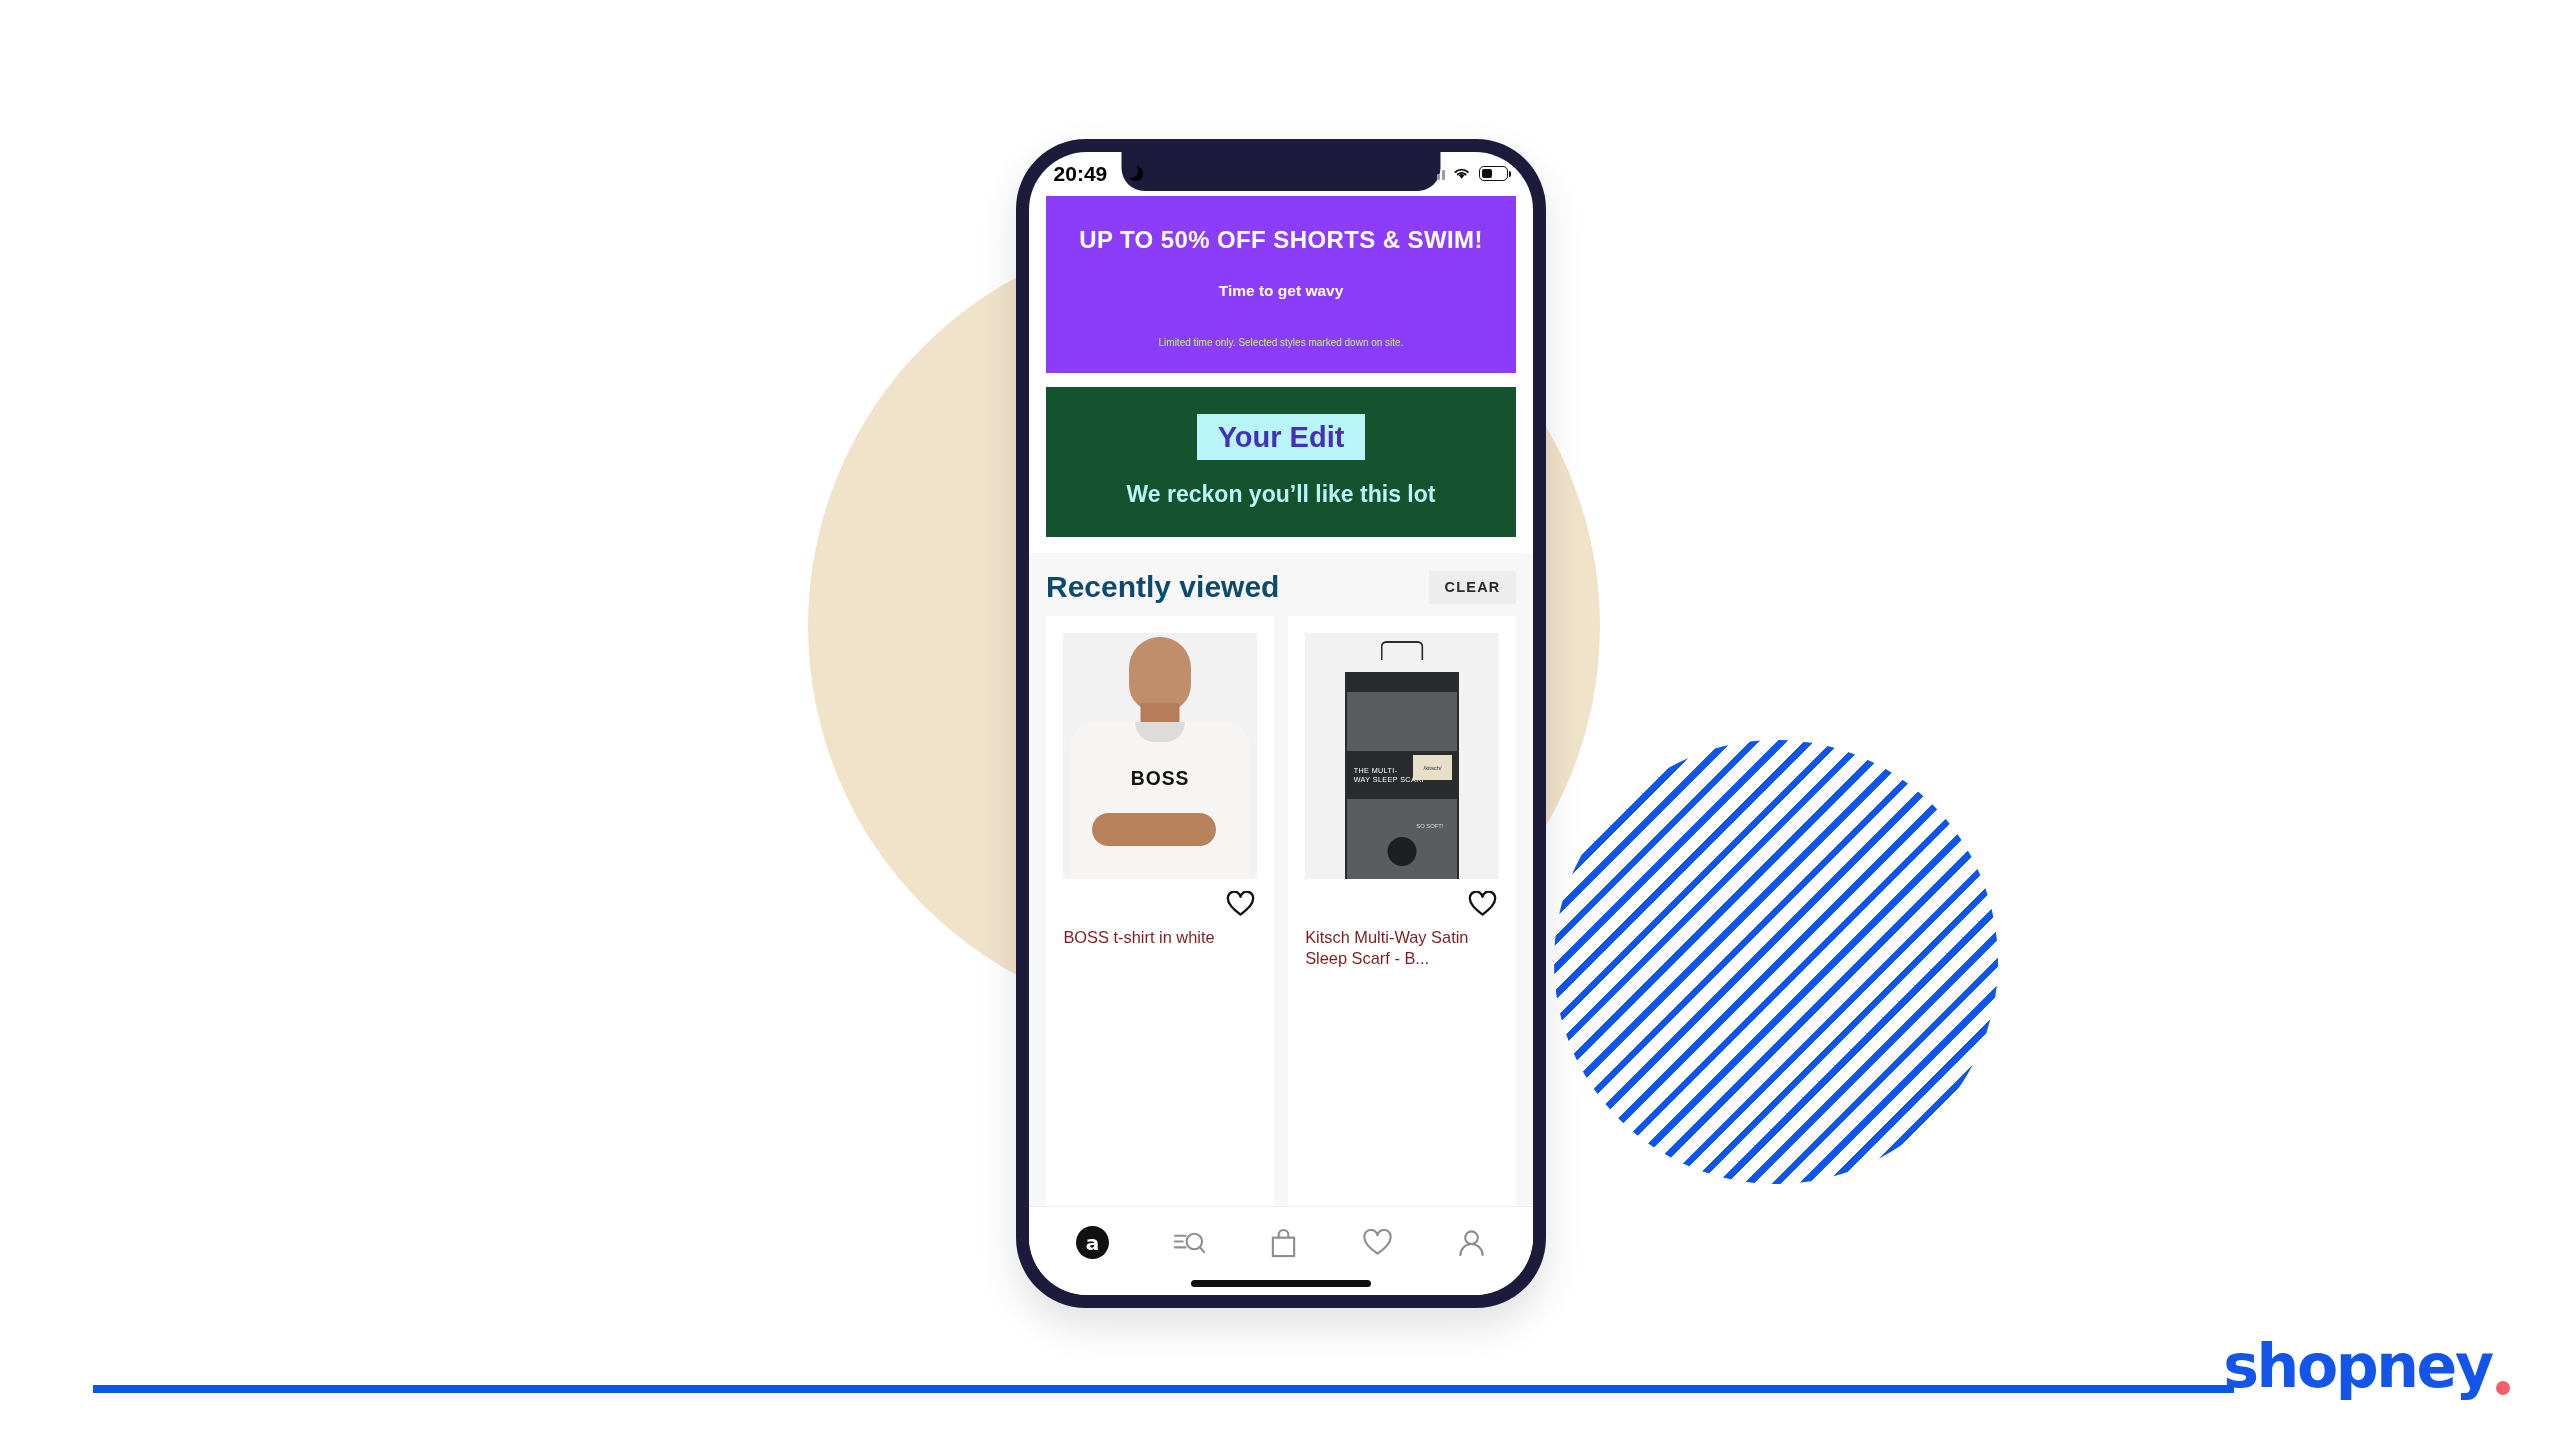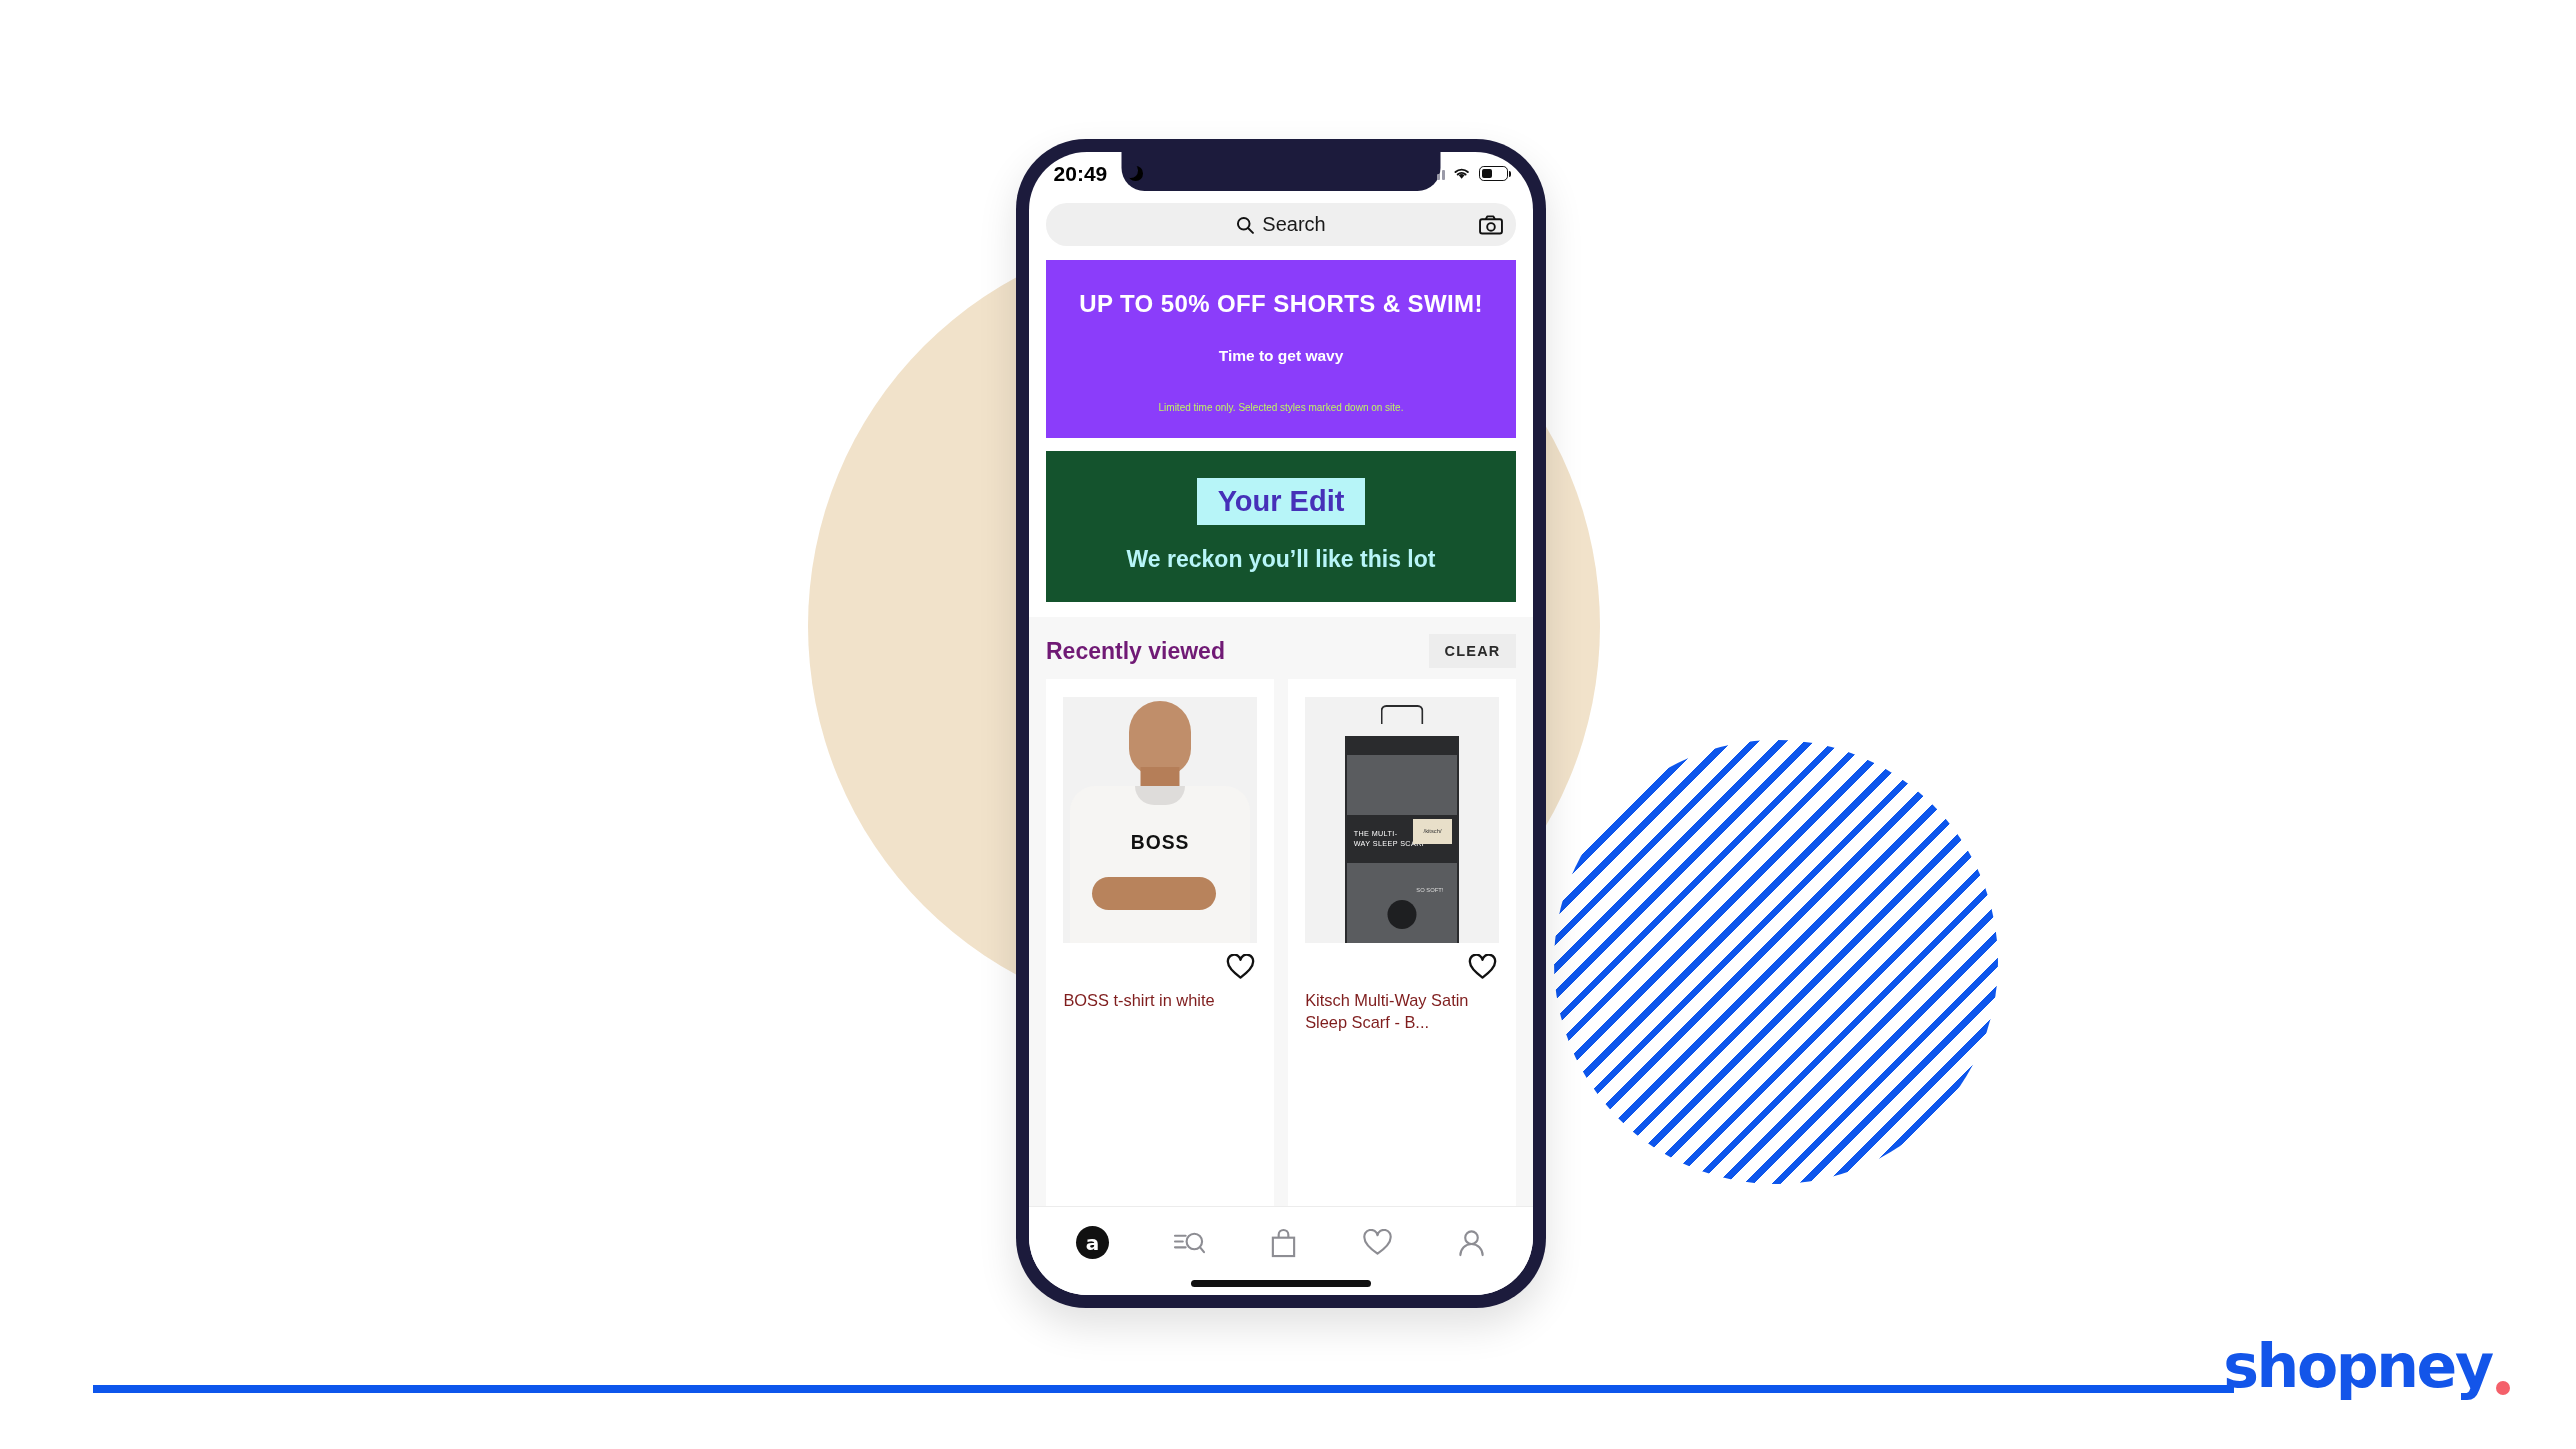--- a/index.html
+++ b/index.html
@@ -227,21 +227,21 @@
     background:#F7F7F7;
     flex:1;
     display:flex; flex-direction:column;
     min-height:0;
   }
   .rv-head {
     display:flex; align-items:center;
     justify-content:space-between;
     padding:17.4px 17.4px 11.6px;
   }
-  .rv-title { font-size:23px; font-weight:700; color:#701a75; }
+  .rv-title { font-size:30px; font-weight:700; color:#0c4a6e; }
   .rv-clear {
     background:#EDEDED;
     border:none;
     font-family:"Liberation Sans", sans-serif;
     font-size:14.5px;
     font-weight:700;
     letter-spacing:1.2px;
     color:#2b2b2b;
     padding:8.7px 15.5px;
   }
@@ -411,38 +411,20 @@
           <path d="M10 13.2 L7 9.6 a4.6 4.6 0 0 1 6 0 Z" fill="#111"></path>
           <path d="M3.6 6.2 a9.5 9.5 0 0 1 12.8 0" stroke="#111" stroke-width="2" fill="none" stroke-linecap="round"></path>
           <path d="M5.9 8.8 a6.2 6.2 0 0 1 8.2 0" stroke="#111" stroke-width="2" fill="none" stroke-linecap="round"></path>
         </svg>
         <span class="battery">
             <i></i>
           </span>
       </div>
     </div>
 
-    <div class="search-wrap">
-      <div class="search-bar">
-        <div class="search-inner">
-          <svg width="18.4" height="18.4" viewBox="0 0 19 19">
-            <circle cx="8" cy="8" r="6" stroke="#111" stroke-width="2" fill="none"></circle>
-            <line x1="12.4" y1="12.4" x2="17.5" y2="17.5" stroke="#111" stroke-width="2" stroke-linecap="round"></line>
-          </svg>
-          <span class="search-text">Search</span>
-        </div>
-        <span class="cam-btn">
-          <svg width="24" height="20" viewBox="0 0 25 21">
-            <rect x="1" y="4.5" width="23" height="15" rx="2.2" stroke="#111" stroke-width="2" fill="none"></rect>
-            <path d="M7 4.5 L8.6 1.4 H15 L16.6 4.5" stroke="#111" stroke-width="2" fill="none" stroke-linejoin="round"></path>
-            <circle cx="12.5" cy="12.5" r="4" stroke="#111" stroke-width="2" fill="none"></circle>
-          </svg>
-        </span>
-      </div>
-    </div>
 
     <div class="banner-purple">
       <div class="banner-h1">UP TO 50% OFF SHORTS &amp; SWIM!</div>
       <div class="banner-h2">Time to get wavy</div>
       <div class="banner-h3">Limited time only. Selected styles marked down on site.</div>
     </div>
 
     <div class="banner-edit">
       <span class="edit-chip">Your Edit</span>
       <div class="edit-sub">We reckon you’ll like this lot</div>

